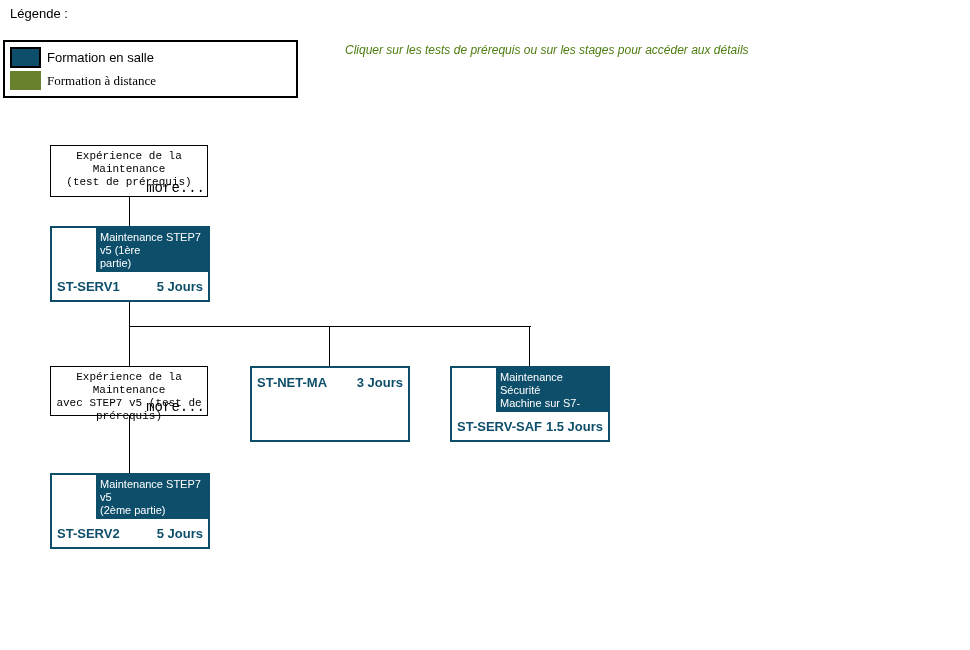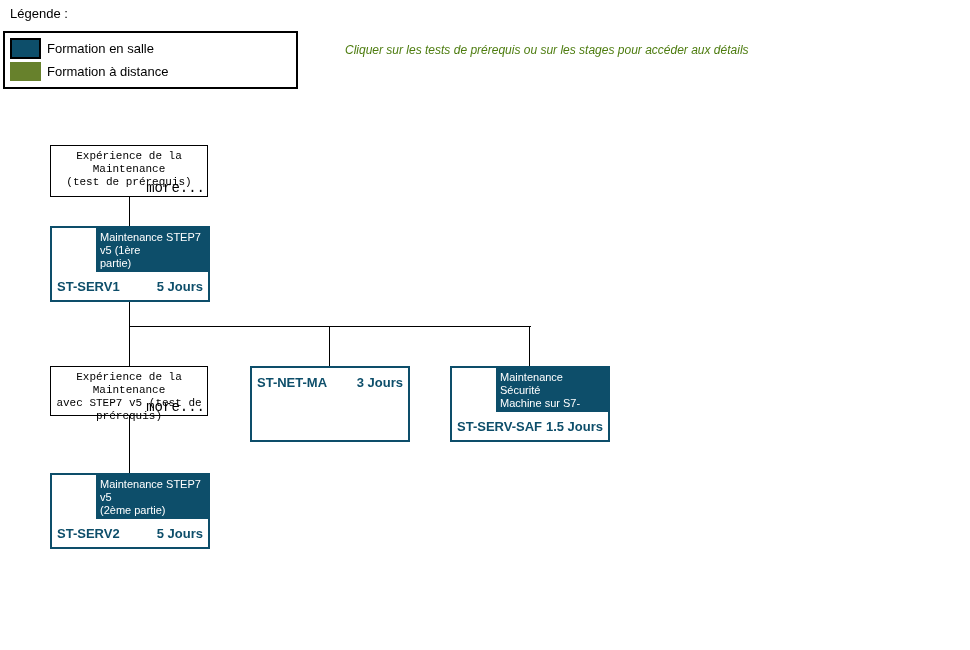--- a/index.html
+++ b/index.html
@@ -1,27 +1,27 @@
 <!DOCTYPE html>
 <html><head>
 <meta charset="utf-8">
 <style>
   * { margin:0; padding:0; box-sizing:border-box; }
   body { background:#fff; font-family:"Liberation Sans", sans-serif; }
   .page { position:relative; width:970px; height:566px; background:#ffffff; overflow:hidden; }
 
   
   .legend-title { position:absolute; left:10px; top:6px; font-size:13px; color:#000; }
-  .legend-box { position:absolute; left:3px; top:31px; width:295px; height:58px; border:2px solid #000; background:#fff; }
+  .legend-box { position:absolute; left:3px; top:40px; width:295px; height:58px; border:2px solid #000; background:#fff; }
   .swatch { position:absolute; left:5px; width:31px; }
   .swatch-salle { top:5px; height:21px; background:#0d4e6a; border:2px solid #000; }
   .swatch-distance { top:29px; height:19px; background:#67812c; }
   .legend-label { position:absolute; left:42px; font-size:13px; color:#000; }
   .legend-label.l1 { top:8px; }
-  .legend-label.l2 { top:31px; }
+  .legend-label.l2 { top:31px;font-family:Liberation Serif, serif; }
 
   
   .note { position:absolute; left:345px; top:43px; font-size:12px; font-style:italic; color:#4d7c0f; white-space:nowrap; }
 
   
   .conn { position:absolute; background:#000; }
   .conn-v1 { left:129px; top:197px; width:1px; height:29px; }
   .conn-v2 { left:129px; top:302px; width:1px; height:24px; }
   .conn-h  { left:129px; top:326px; width:402px; height:1px; }
   .conn-d1 { left:129px; top:327px; width:1px; height:39px; }

